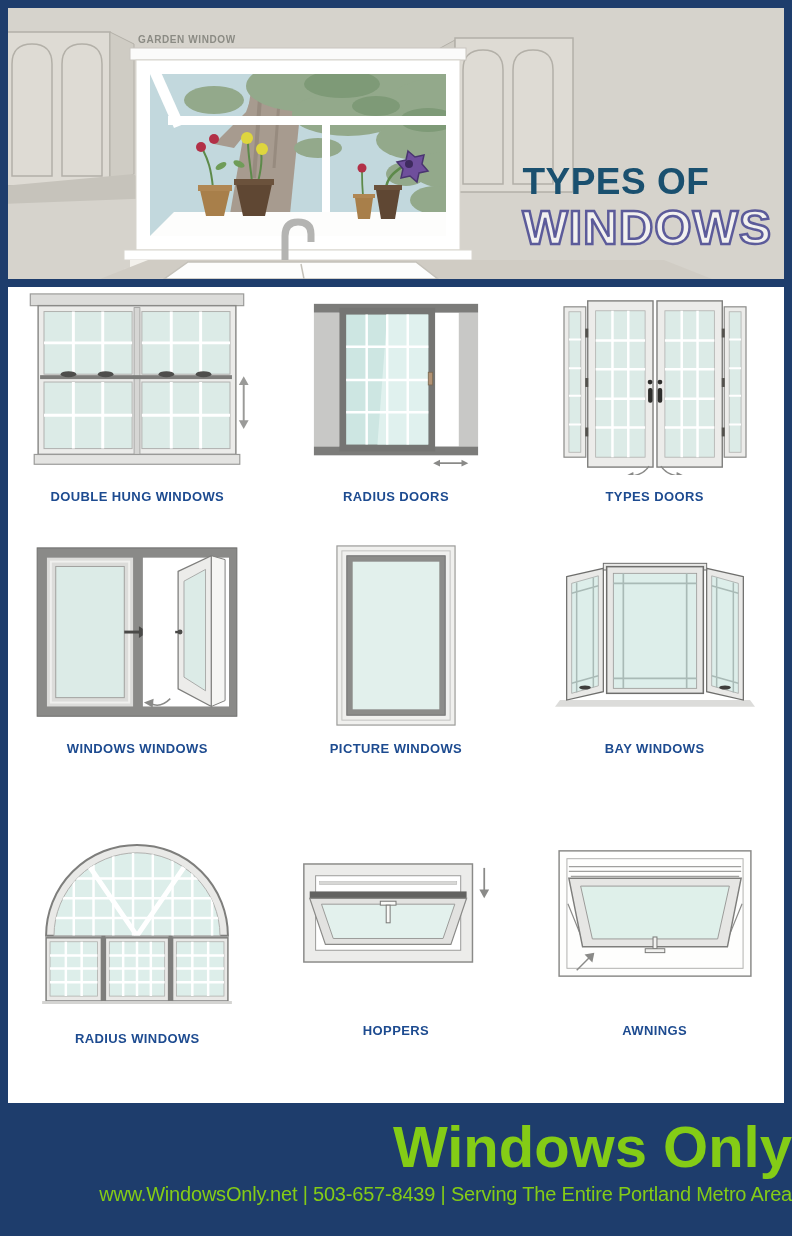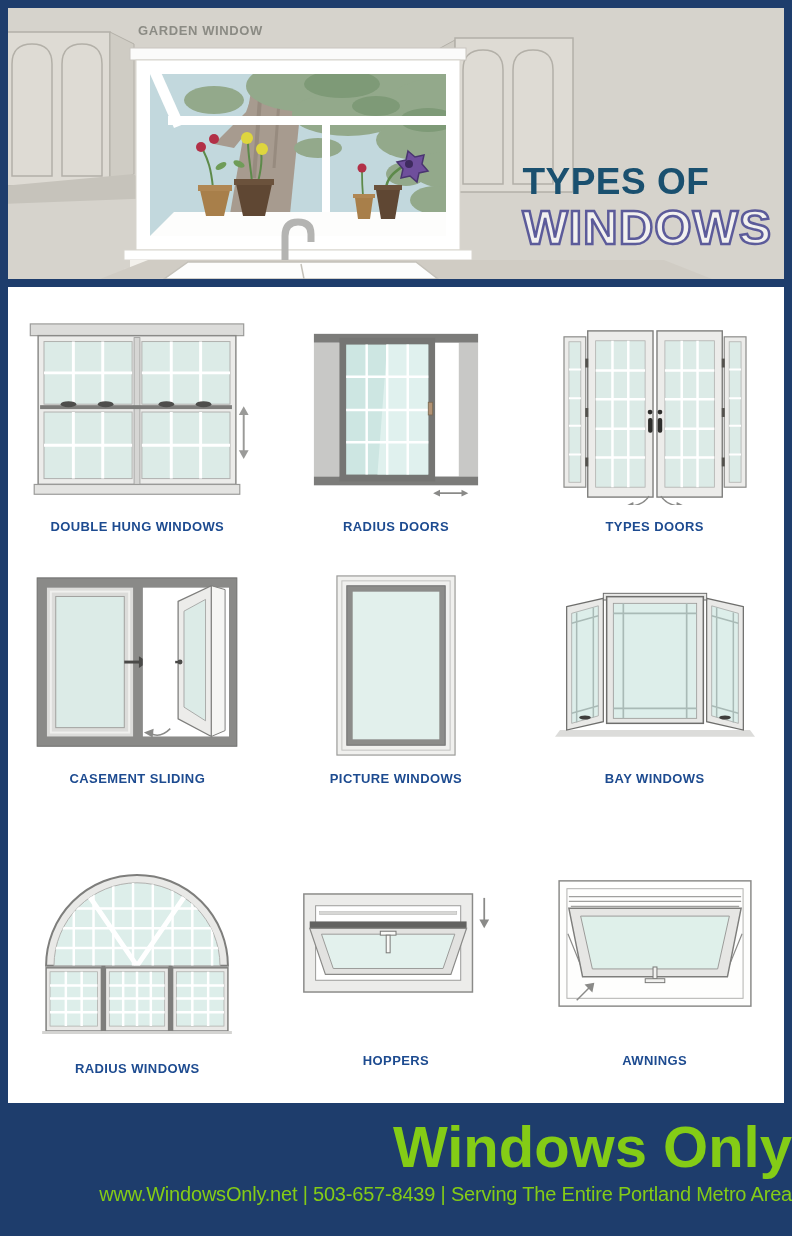--- a/index.html
+++ b/index.html
@@ -1,28 +1,28 @@
 <!DOCTYPE html>
 <html><head>
 <meta charset="utf-8">
 <style>
   html,body { margin:0; padding:0; background:#ffffff; font-family:"Liberation Sans",sans-serif; }
   .poster { position:relative; width:792px; height:1236px; background:#1e3d6c; overflow:hidden; }
 
   
   .header { position:absolute; left:8px; top:8px; width:776px; height:271px; background:#d6d3cc; overflow:hidden; }
   .header svg { position:absolute; left:0; top:0; }
-  .garden-label { position:absolute; left:130px; top:15px; font-size:13px; font-weight:bold; letter-spacing:.6px; color:#8b8b84; }
+  .garden-label { position:absolute; left:130px; top:26px; font-size:10px; font-weight:bold; letter-spacing:.6px; color:#8b8b84; }
   .title-block { position:absolute; right:12px; top:155px; text-align:left; }
   .title-line1 { font-size:37px; font-weight:bold; color:#1a506f; letter-spacing:.5px; line-height:1.05; margin-right:6px; }
   .title-line2 { font-size:48px; font-weight:bold; color:#f2f1ef; -webkit-text-stroke:2.5px #5c5b9a; letter-spacing:1px; line-height:1.0; margin-top:2px; }
 
   
   .main { position:absolute; left:8px; top:287px; width:776px; height:816px; background:#ffffff; }
-  .grid { display:grid; grid-template-columns:repeat(3,1fr); padding-top:30px; }
+  .grid { display:grid; grid-template-columns:repeat(3,1fr); }
   .cell { display:flex; flex-direction:column; align-items:center; height:252px; }
   .illo-box { height:192px; display:flex; align-items:center; justify-content:center; }
   .caption { margin-top:10px; font-size:13px; font-weight:bold; letter-spacing:.4px; color:#1d4b90; white-space:nowrap; }
   .r3 { height:260px; }
   .r3 .illo-box { padding-top:26px; }
   .r3 .caption { margin-top:14px; }
 
   
   .footer { position:absolute; left:0; top:1103px; width:792px; height:133px; background:#1e3d6c; text-align:right; color:#84cc16; }
   .company { font-size:58px; font-weight:bold; line-height:62px; margin-top:13px; letter-spacing:0px; }
@@ -269,21 +269,21 @@
               <polygon points="186,14 200,18 200,162 186,168" fill="#f6f6f4" stroke="#7e7e7c" stroke-width="1"></polygon>
               <line x1="149" y1="92" x2="155" y2="92" stroke="#4a4a48" stroke-width="2.5"></line>
               <circle cx="154" cy="92" r="2.5" fill="#4a4a48"></circle>
             </g>
             <g>
               <path d="M144,160 Q134,170 124,165" fill="none" stroke="#8a8a88" stroke-width="1.5"></path>
               <polygon points="127,160 117,164 126,169" fill="#8a8a88"></polygon>
             </g>
           </svg>
         </div>
-        <figcaption class="caption">CASEMENT SLIDING</figcaption>
+        <figcaption class="caption">WINDOWS WINDOWS</figcaption>
       </figure>
 
       <figure class="cell" style="margin:0">
         <div class="illo-box">
           <svg width="126" height="187" viewBox="0 0 128 190">
             <rect x="4" y="4" width="120" height="182" fill="#f0f0ee" stroke="#9a9a98" stroke-width="1.2"></rect>
             <rect x="9" y="9" width="110" height="172" fill="none" stroke="#c2c2c0" stroke-width="1"></rect>
             <rect x="14" y="14" width="100" height="162" fill="#8c8c8a" stroke="#707070" stroke-width="1"></rect>
             <rect x="20" y="20" width="88" height="150" fill="#e2f0ec"></rect>
           </svg>

